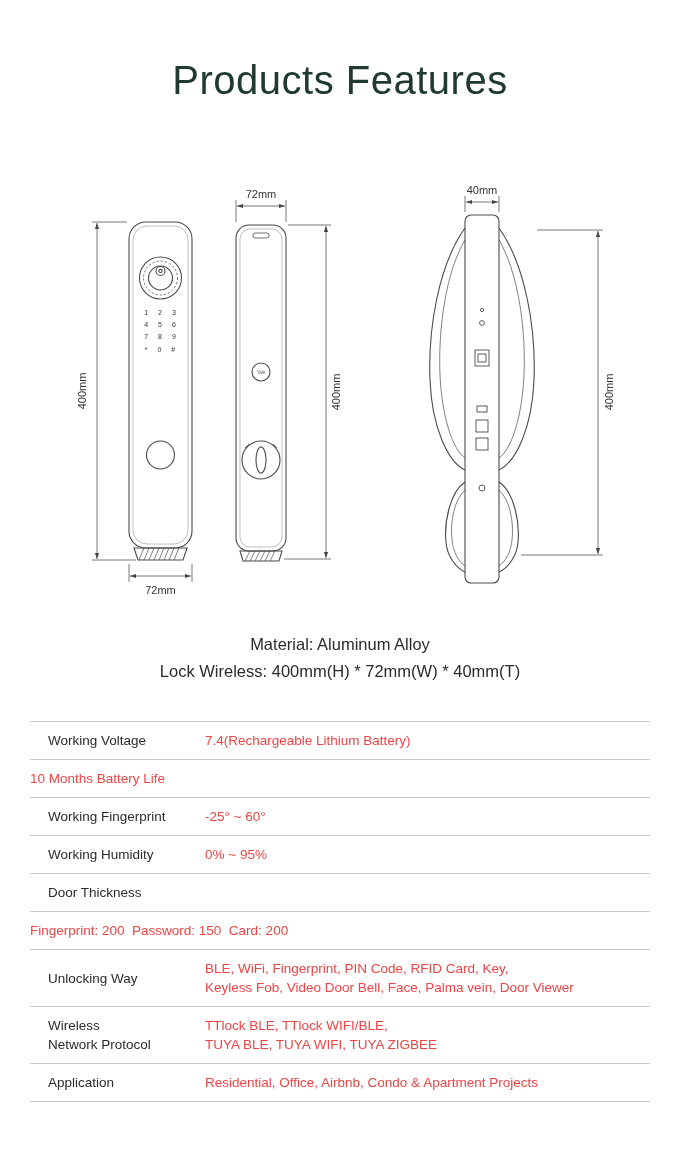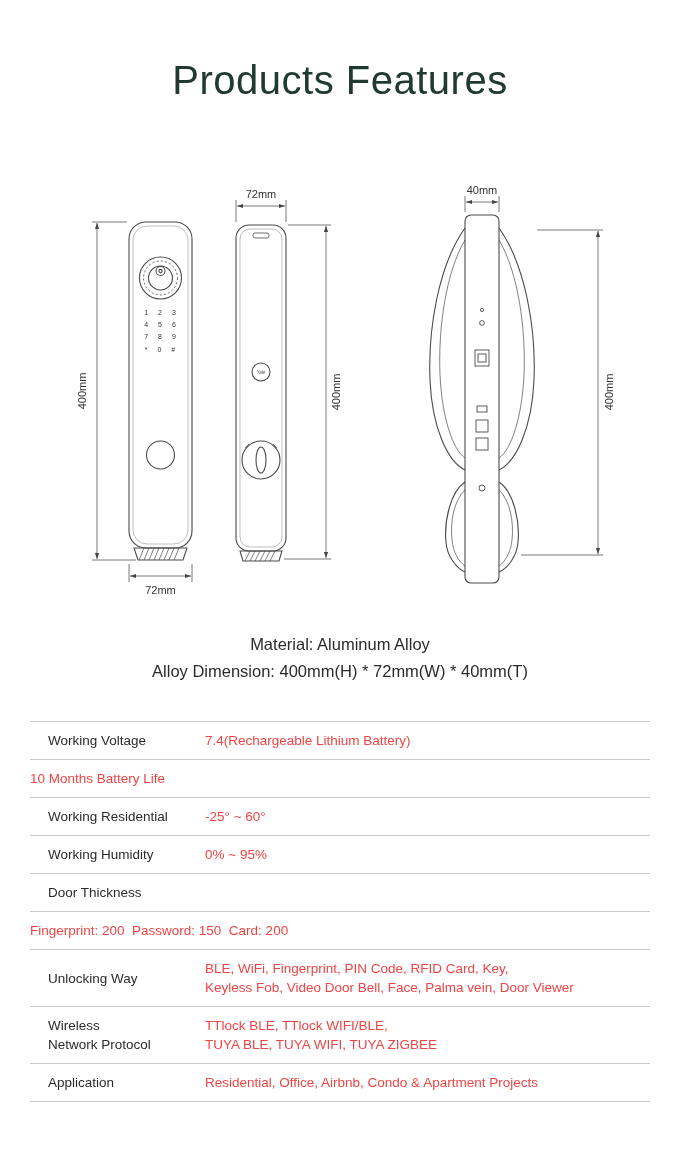--- a/index.html
+++ b/index.html
@@ -166,33 +166,33 @@
     <text x="160.5" y="424">72mm</text>
     <text x="261" y="28">72mm</text>
     <text transform="translate(340 222) rotate(-90)">400mm</text>
     <text x="482" y="24">40mm</text>
     <text transform="translate(613 222) rotate(-90)">400mm</text>
   </g>
 </svg>
 
 <div class="summary">
   <p>Material: Aluminum Alloy</p>
-  <p>Alloy Dimension: 400mm(H) * 72mm(W) * 40mm(T)</p>
+  <p>Lock Wireless: 400mm(H) * 72mm(W) * 40mm(T)</p>
 </div>
 
 <div class="spec-table">
   <div class="spec-row">
     <div class="spec-label">Working Voltage</div>
     <div class="spec-value">7.4(Rechargeable Lithium Battery)</div>
   </div>
   <div class="spec-row">
     <div class="spec-value">10 Months Battery Life</div>
   </div>
   <div class="spec-row">
-    <div class="spec-label">Working Residential</div>
+    <div class="spec-label">Working Fingerprint</div>
     <div class="spec-value">-25° ~ 60°</div>
   </div>
   <div class="spec-row">
     <div class="spec-label">Working Humidity</div>
     <div class="spec-value">0% ~ 95%</div>
   </div>
   <div class="spec-row">
     <div class="spec-label">Door Thickness</div>
   </div>
   <div class="spec-row">

